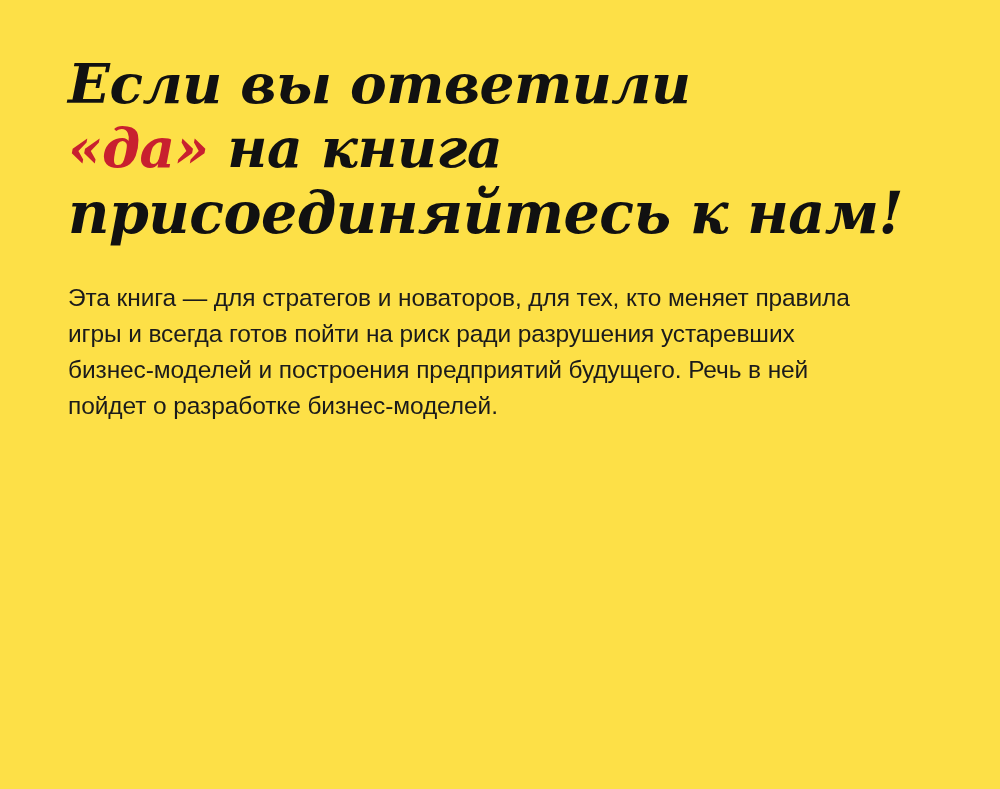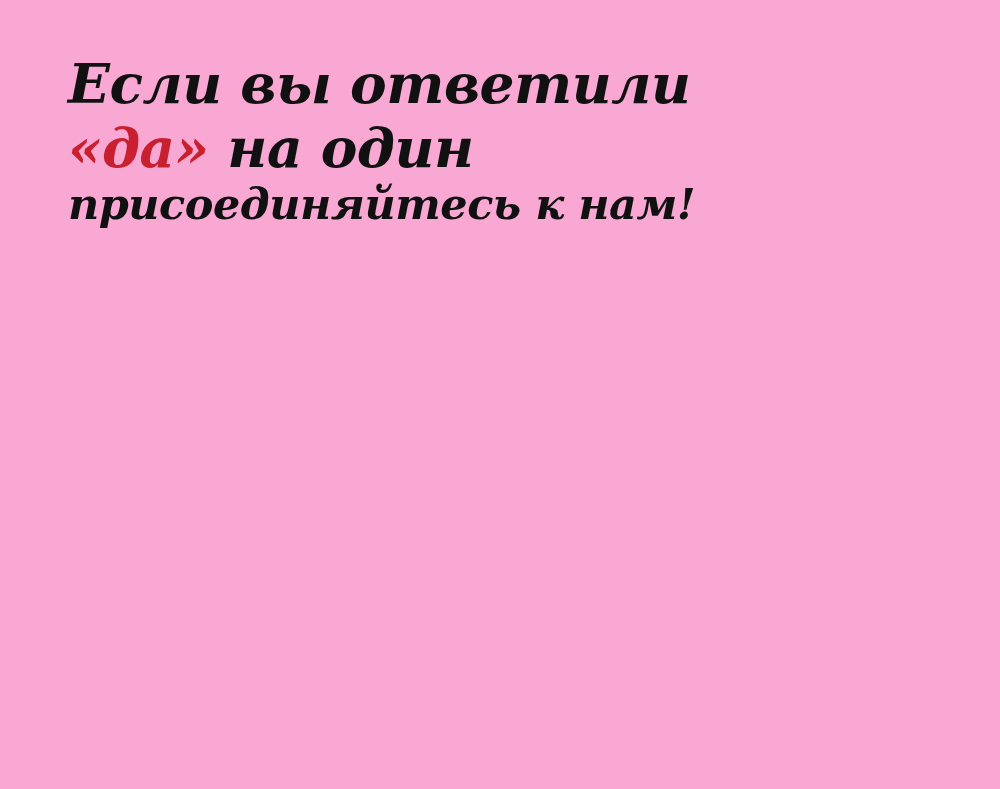--- a/index.html
+++ b/index.html
@@ -11,21 +11,21 @@
     width: 1000px;
     height: 789px;
     overflow: hidden;
     font-family: "Liberation Sans", sans-serif;
     color: #1a1a1a;
   }
   .page {
     position: relative;
     width: 1000px;
     height: 789px;
-    background: #f9a8d4;
+    background: #fde047;
     box-sizing: border-box;
     padding: 52px 60px 0 68px;
   }
   .headline {
     font-family: "DejaVu Serif", "Liberation Serif", serif;
     font-weight: bold;
     font-style: italic;
     font-size: 56px;
     line-height: 1.16;
     letter-spacing: -0.5px;
@@ -33,21 +33,21 @@
     margin: 0;
     max-width: 880px;
   }
   .headline .line {
     display: block;
     white-space: nowrap;
   }
   .headline .line.l1 { font-size: 55px; }
   .headline .line.l2 { font-size: 55px; }
   .headline .line.l3 { font-size: 57px; }
-  .headline .line.l4 { font-size: 43px; font-style: italic; }
+  .headline .line.l4 { font-size: 57px; font-style: italic; }
   .accent {
     color: #c8202f;
   }
   .body-copy {
     margin: 34px 0 0 0;
     font-family: "Liberation Sans", sans-serif;
     font-size: 24.5px;
     line-height: 1.47;
     color: #1b1b1b;
     max-width: 810px;
@@ -58,18 +58,21 @@
     margin: 0;
   }
 </style>
 </head>
 <body>
 
 <div class="page">
 
   <h1 class="headline">
     <span class="line l1">Если вы ответили</span>
-    <span class="line l2"><span class="accent">«да»</span><span> на один</span></span>
+    <span class="line l2"><span class="accent">«да»</span><span> на книга</span></span>
     <span class="line l4">присоединяйтесь к нам!</span>
   </h1>
 
+  <div class="body-copy">
+    <p class="p">Эта книга — для стратегов и новаторов, для тех, кто меняет правила игры и всегда готов пойти на риск ради разрушения устаревших бизнес-моделей и построения предприятий будущего. Речь в ней пойдет о разработке бизнес-моделей.</p>
+  </div>
 
 </div>
 
 </body></html>

